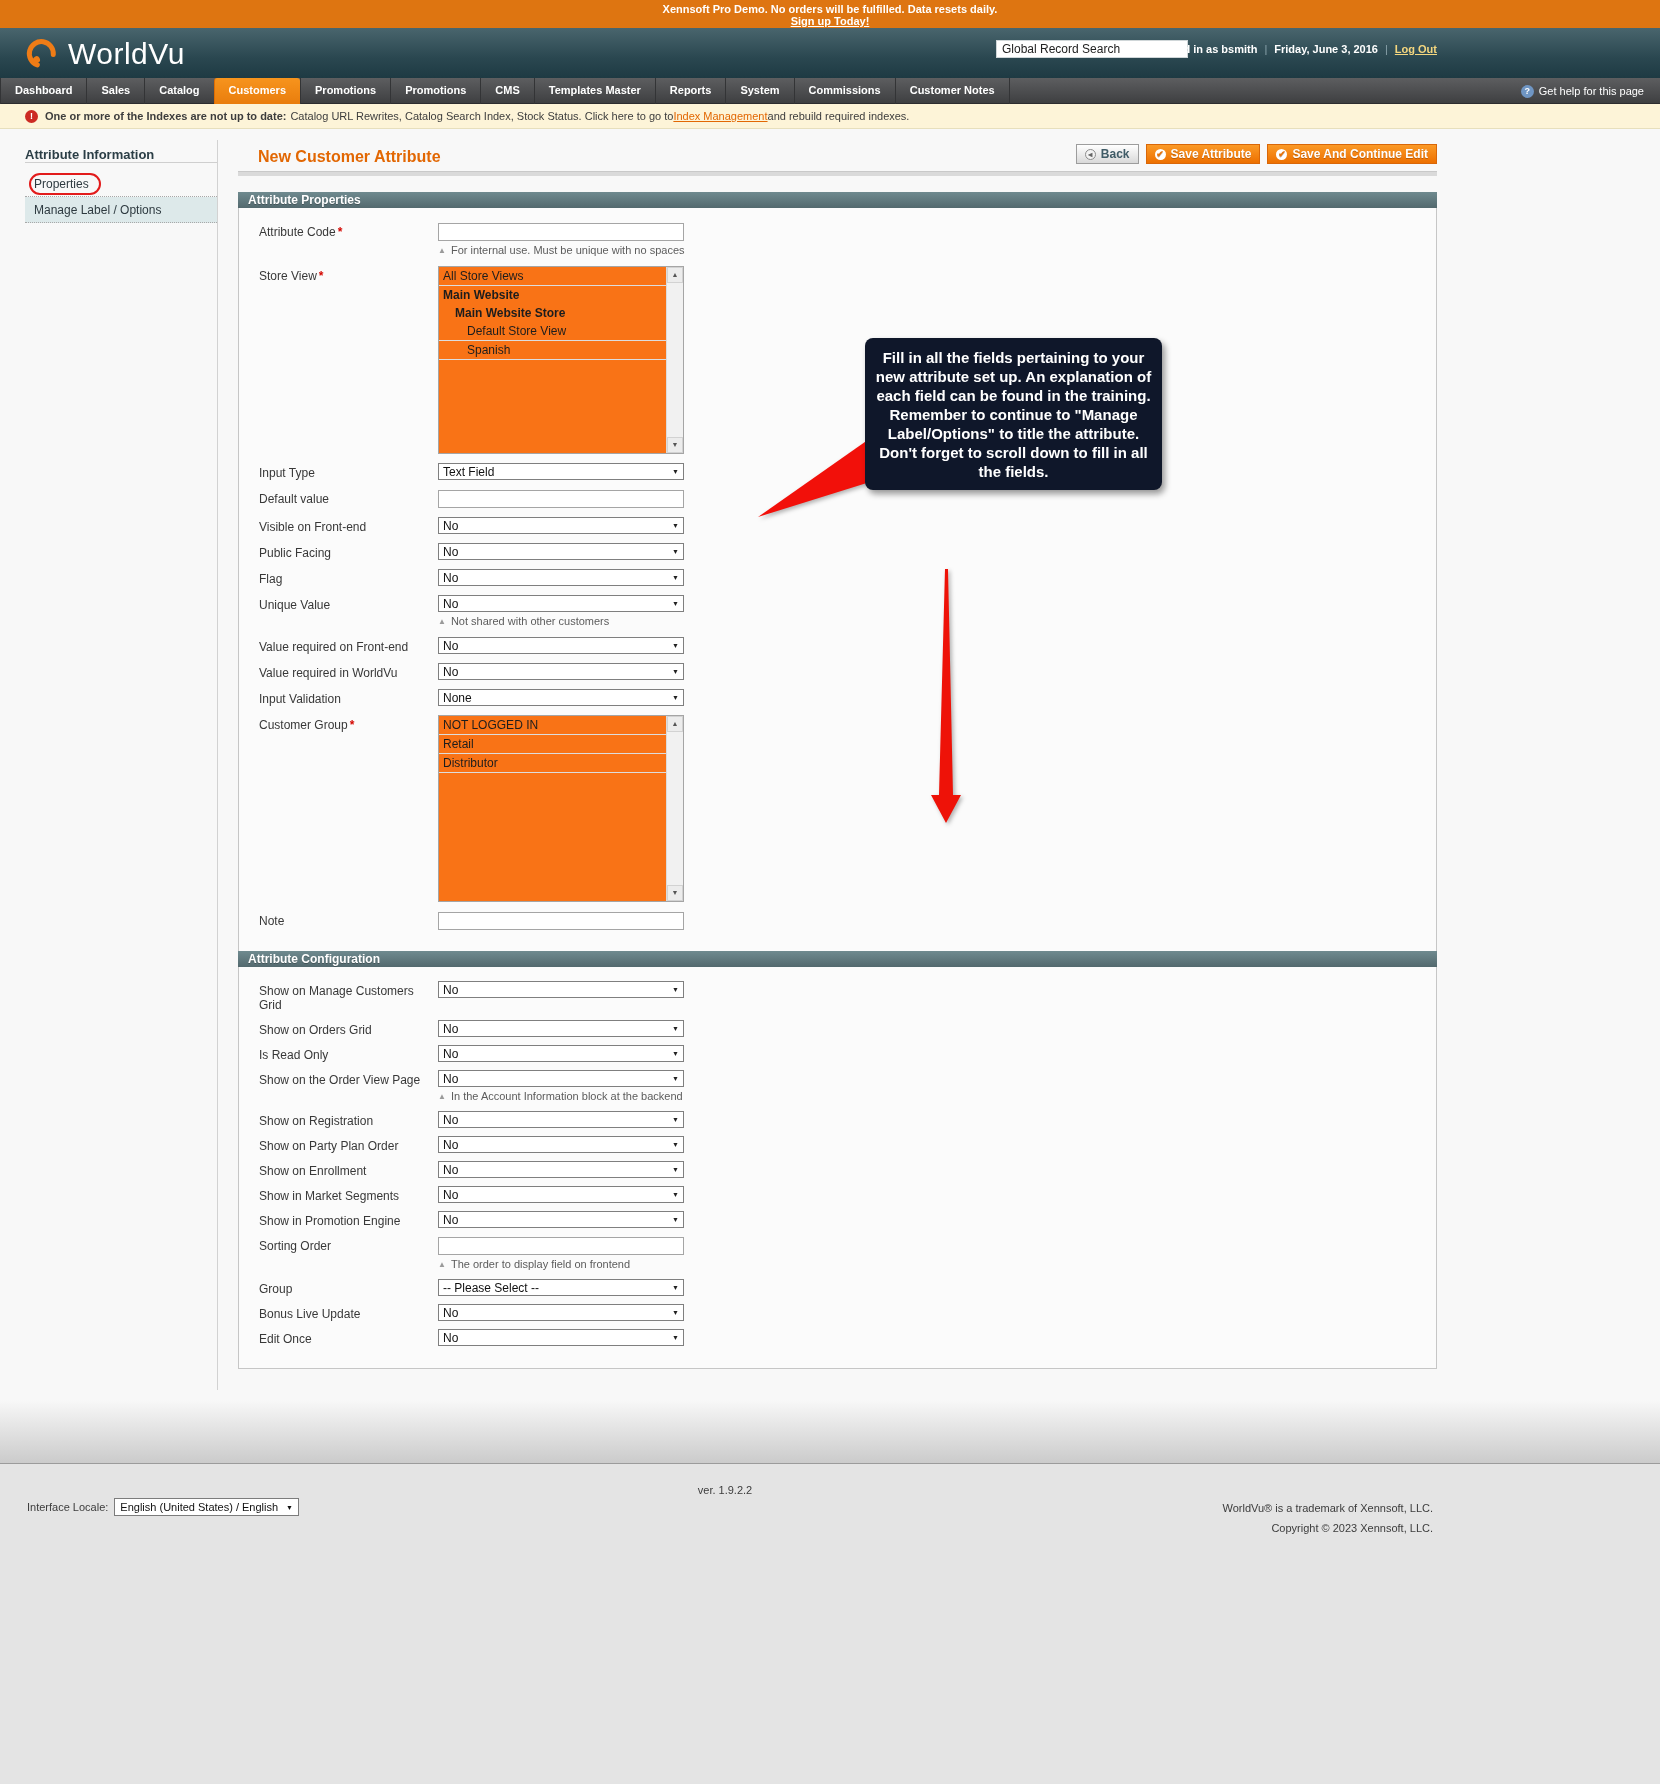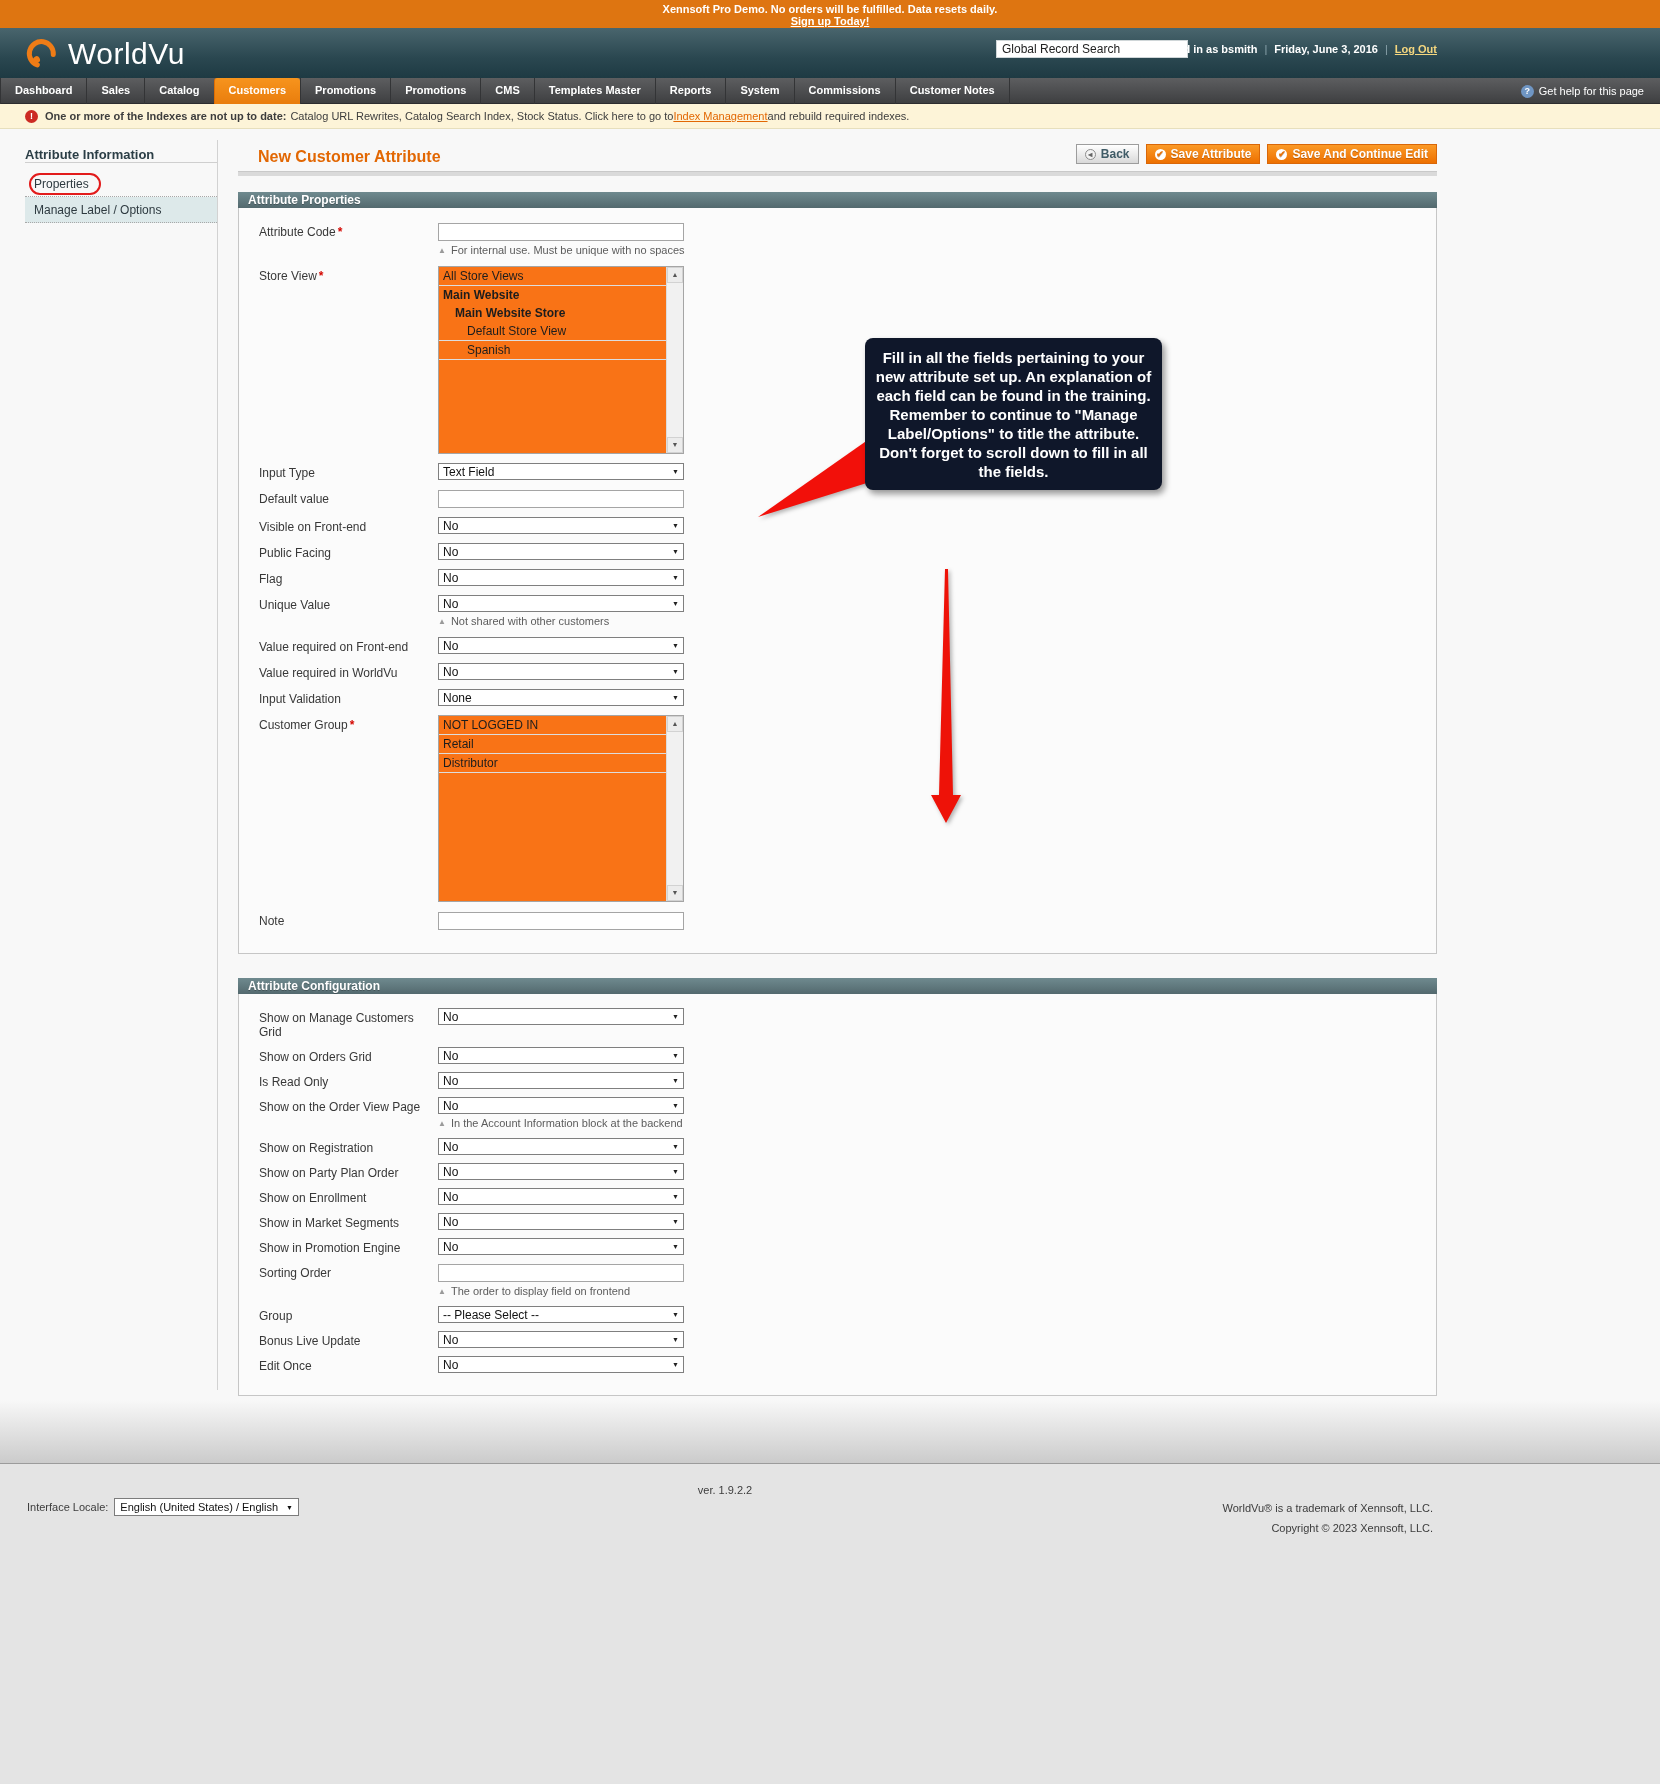--- a/index.html
+++ b/index.html
@@ -52,21 +52,21 @@
   .btn { height:20px; display:inline-flex; align-items:center; gap:5px; font-size:12px; font-weight:bold; padding:0 8px; border:1px solid; cursor:pointer; white-space:nowrap; }
   .btn.back { background:linear-gradient(180deg,#ffffff,#d9d9d9); border-color:#9d9d9d; color:#3f5b66; }
   .btn.save { background:linear-gradient(180deg,#fb9a27,#ed7000); border-color:#d96708; color:#fff; text-shadow:0 1px 0 rgba(90,40,0,.35); }
   .bicon { width:11px; height:11px; border-radius:50%; flex:none; text-align:center; }
   .bicon.backi { border:1px solid #8c8c8c; background:#f3f3f3; color:#666; font-size:8px; line-height:10px; }
   .bicon.checki { background:#fff; color:#e87207; font-size:9px; font-weight:bold; line-height:11px; }
   .hdr-divider { position:absolute; left:0; top:31px; width:1199px; height:5px; background:#dadada; border-top:1px solid #c9c9c9; }
   
   .section { position:absolute; left:0; width:1199px; }
   .section.s0 { top:52px; }
-  .section.s1 { top:838px; }
+  .section.s1 { top:811px; }
   .sec-head { height:16px; line-height:16px; padding:0 10px; font-size:12px; font-weight:bold; color:#fff;
     background:linear-gradient(180deg,#6f8a8f,#53696e); text-shadow:0 1px 0 rgba(0,0,0,.25); }
   .sec-body { border:1px solid #c6c6c6; border-top:none; background:#fbfbfb; padding:14px 0; }
   .frow { display:flex; margin:0 0 9px 20px; }
   .s1 .frow { margin-bottom:8px; }
   .flabel { width:179px; font-size:12px; color:#383838; padding-top:3px; }
   .req { color:#d40701; font-weight:bold; margin-left:2px; }
   .fwrap { width:246px; }
   .tinput { width:246px; height:18px; border:1px solid #a5a5a5; background:#fff; font-size:12px; padding:1px 4px; font-family:"Liberation Sans",sans-serif; }
   .fselect { width:246px; height:17px; border:1px solid #7f7f7f; background:#fff; display:flex; align-items:center; justify-content:space-between; padding:0 4px; font-size:12px; color:#111; cursor:pointer; }

